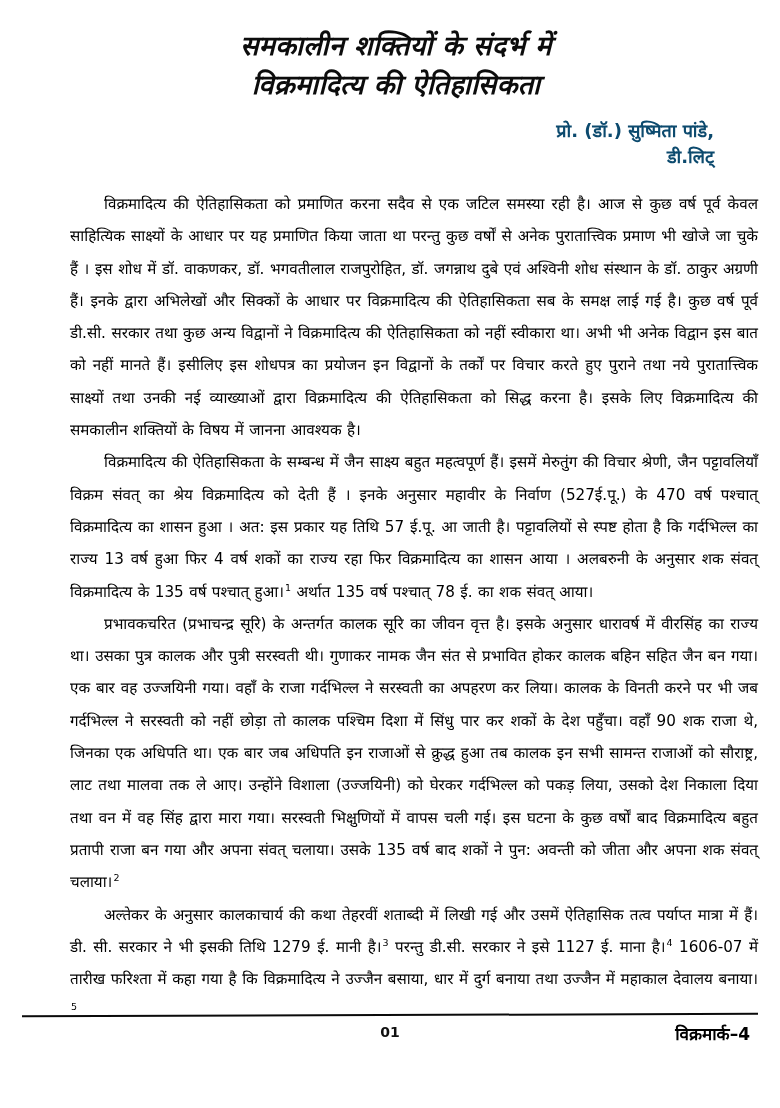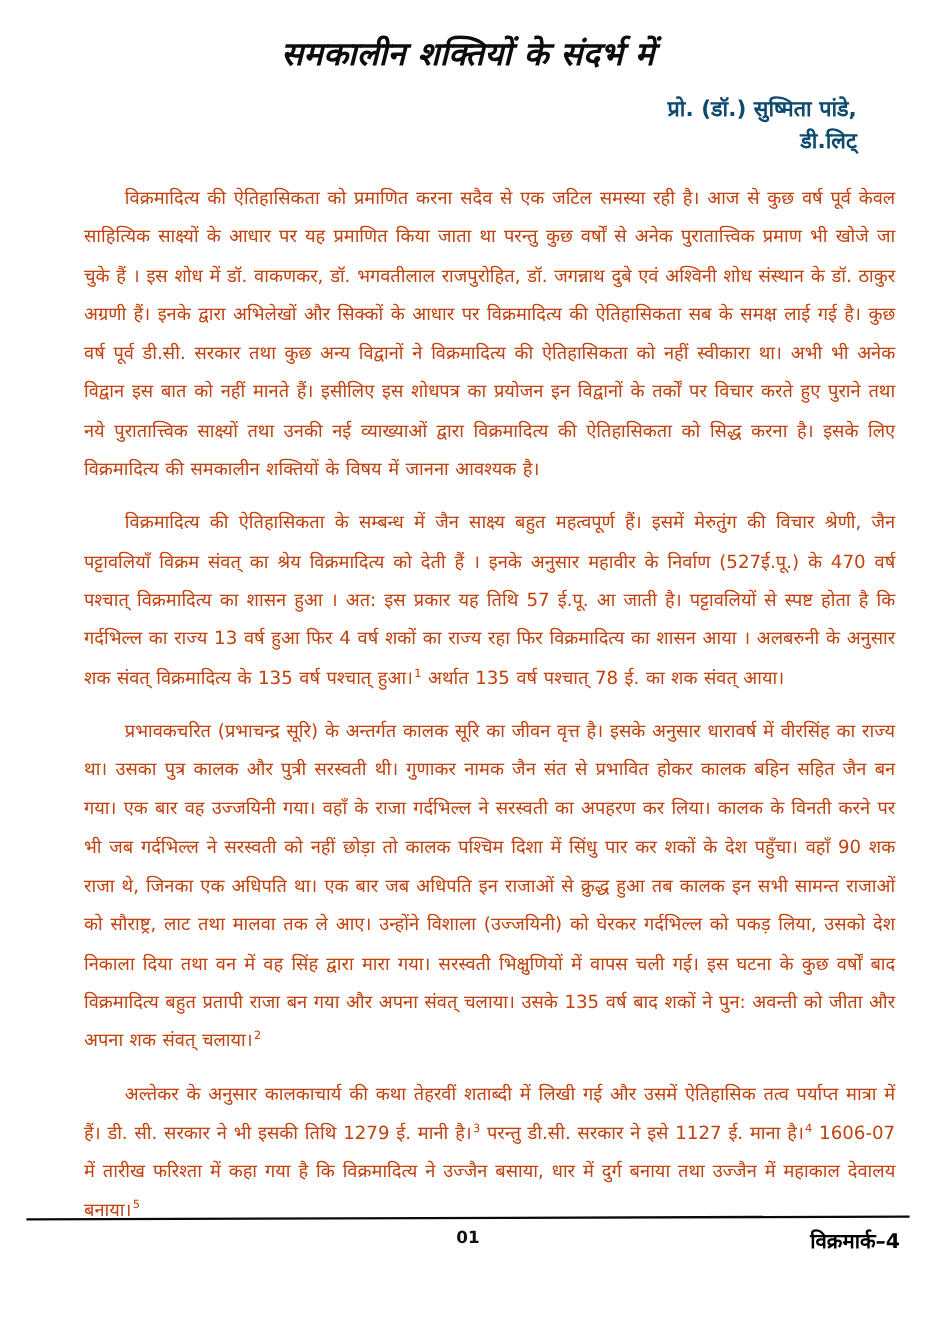--- a/index.html
+++ b/index.html
@@ -13,20 +13,21 @@
     color: #111111;
     -webkit-font-smoothing: antialiased;
   }
   .page {
     position: relative;
     width: 780px;
     height: 1072px;
     background: #ffffff;
     overflow: hidden;
     box-sizing: border-box;
+    padding-left: 12px;
   }
 
   
   .title-block {
     padding-top: 26px;
     text-align: center;
   }
   .title-line {
     font-family: "DejaVu Sans", "Liberation Sans", sans-serif;
     font-weight: 700;
@@ -56,22 +57,22 @@
   .body-area {
     margin-top: 18px;
     padding: 0 22px 0 58px;
   }
   .para {
     font-family: "DejaVu Sans", "Liberation Sans", sans-serif;
     font-size: 15.2px;
     line-height: 32.3px;
     text-align: justify;
     text-justify: inter-word;
-    color: #c2410c;
-    margin: 12px;
+    color: #000000;
+    margin: 0;
     word-spacing: 0.6px;
   }
   .para + .para {
     margin-top: 0;
   }
   .para.indent {
     text-indent: 34px;
   }
   sup.fn {
     font-size: 9.5px;
@@ -120,20 +121,21 @@
     color: #000000;
   }
 </style>
 </head>
 <body>
 
 <div class="page">
 
   <div class="title-block">
     <div class="title-line">समकालीन शक्तियों के संदर्भ में</div>
+    <div class="title-line">विक्रमादित्य की ऐतिहासिकता</div>
   </div>
 
   <div class="author-block">
     <div class="author-line">प्रो. (डॉ.) सुष्मिता पांडे,</div>
     <div class="author-line">डी.लिट्</div>
   </div>
 
   <div class="body-area">
 
     <p class="para indent">

